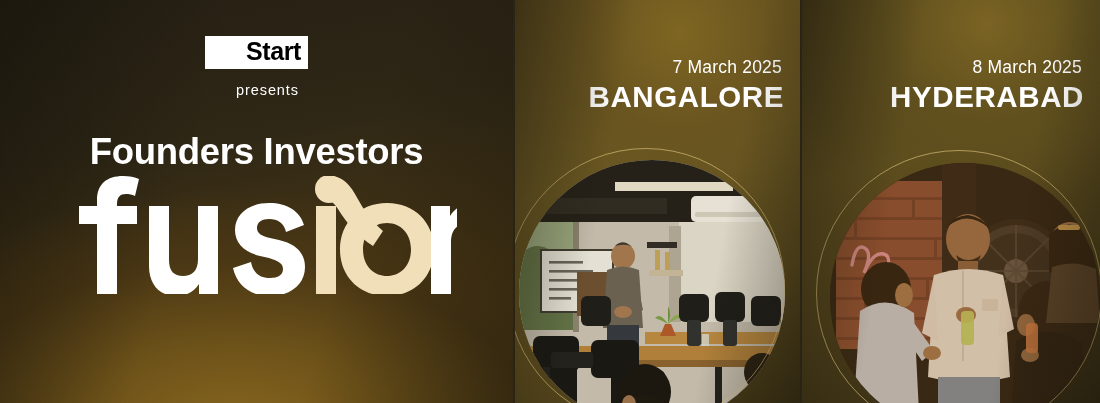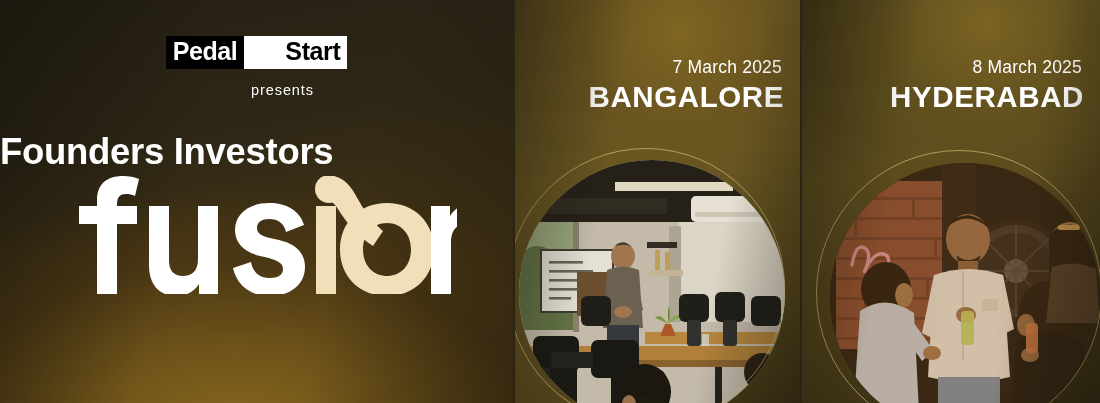--- a/index.html
+++ b/index.html
@@ -53,34 +53,34 @@
     font-size: 25px;
     letter-spacing: -0.4px;
     line-height: 1;
     padding: 3px 7px 5px 7px;
   }
   .logo-pedal { background: #000000; color: #ffffff; }
   .logo-start { background: #ffffff; color: #000000; padding-left: 41px; }
 
   .presents {
     position: absolute;
-    top: 82px; left: 15px; width: 513px;
+    top: 82px; left: 0; width: 513px;
     text-align: center;
     color: #ffffff;
     font-size: 14.5px;
     font-weight: 400;
     letter-spacing: 0.9px;
     padding-left: 22px;
   }
 
   
   .headline {
     position: absolute;
     top: 131px; left: 0; width: 513px;
-    text-align: left;
+    text-align: center;
     color: #ffffff;
     font-size: 36.5px;
     font-weight: 700;
     letter-spacing: -0.3px;
     white-space: nowrap;
   }
 
   
   .fusion-wrap {
     position: absolute;
@@ -173,21 +173,20 @@
   .photo-circle svg { display: block; }
 </style>
 </head>
 <body>
 
 <div class="banner">
 
   <div class="panel-left">
 
     <div class="logo-row">
-      <span class="logo-block logo-pedal">Pedal</span>
       <span class="logo-block logo-start">Start</span>
     </div>
 
     <div class="presents">presents</div>
 
     <div class="headline">Founders Investors</div>
 
     <div class="fusion-wrap">
       <svg class="fusion-svg" width="400" height="118" viewBox="0 0 400 118">
         <defs>

